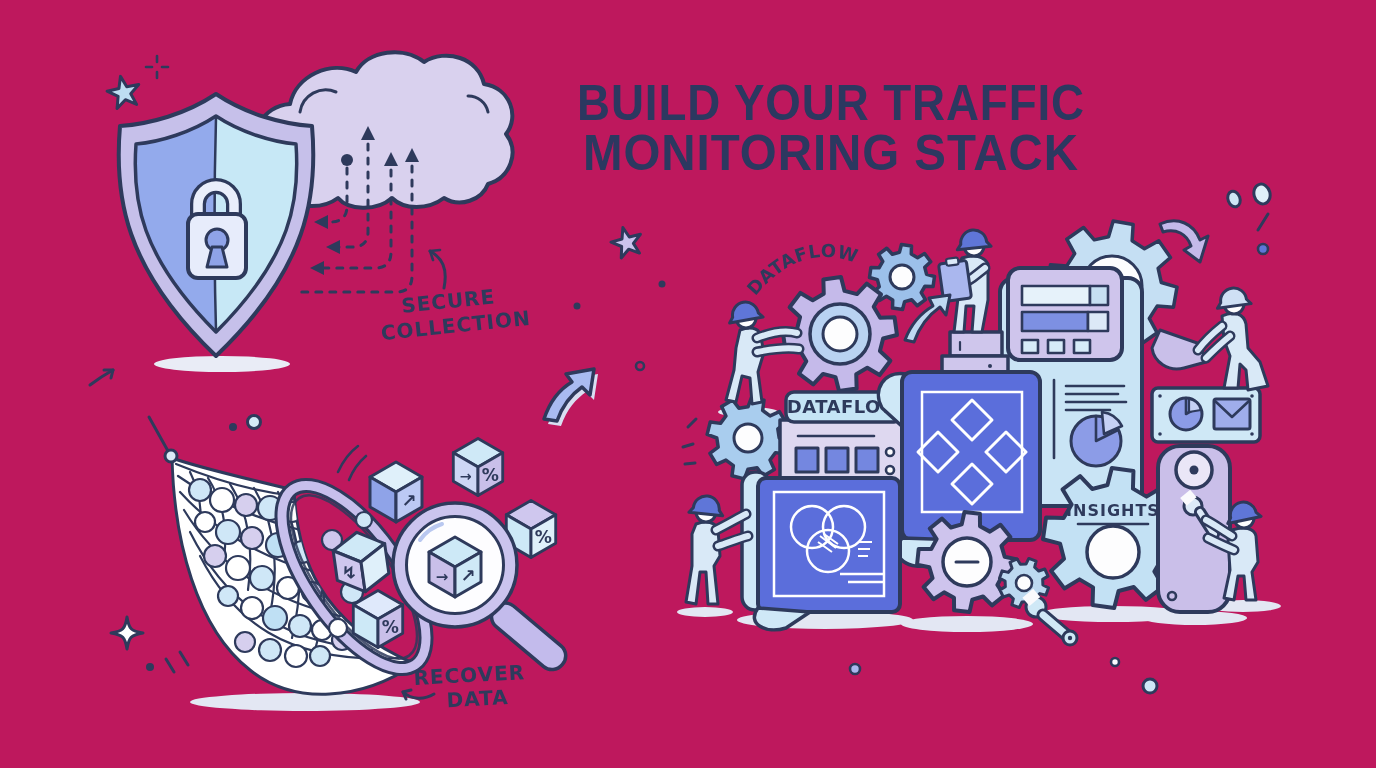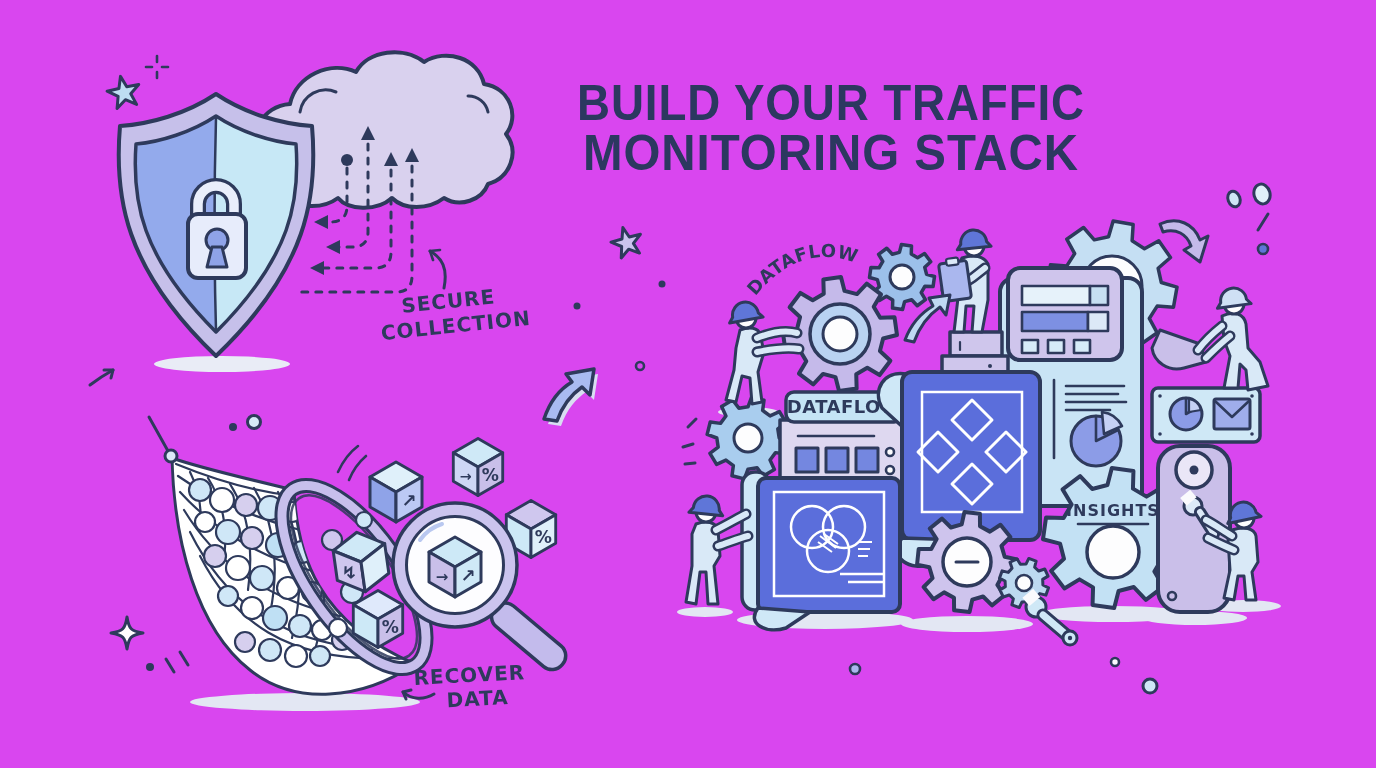--- a/index.html
+++ b/index.html
@@ -1,16 +1,16 @@
 <!DOCTYPE html>
 <html><head>
 <meta charset="utf-8">
 <style>
   html,body{margin:0;padding:0;background:#fafafd;}
-  .stage{position:relative;width:1376px;height:768px;background:#d946ef;overflow:hidden;
+  .stage{position:relative;width:1376px;height:768px;background:#be185d;overflow:hidden;
          font-family:"DejaVu Sans",sans-serif;text-align:right;}
   svg{display:block}
   .st{stroke:#2e3a5c;stroke-linecap:round;stroke-linejoin:round}
   .w2{stroke-width:2.2}.w25{stroke-width:2.6}.w3{stroke-width:3}.w35{stroke-width:3.5}.w4{stroke-width:4}
   .nf{fill:none}
   .dash{stroke-dasharray:6 8}
   .ttl{font-family:"Liberation Sans",sans-serif;font-weight:700;font-size:50px;letter-spacing:1px;fill:#2c3860}
   .lbl{font-family:"DejaVu Sans",sans-serif;font-weight:600;font-size:20px;fill:#2e3a5c;letter-spacing:1px}
   .lbl-s{font-family:"DejaVu Sans",sans-serif;font-weight:600;font-size:18px;fill:#2e3a5c;letter-spacing:.5px}
   .lbl-xs{font-family:"DejaVu Sans",sans-serif;font-weight:600;font-size:16px;fill:#2e3a5c;letter-spacing:1px}

